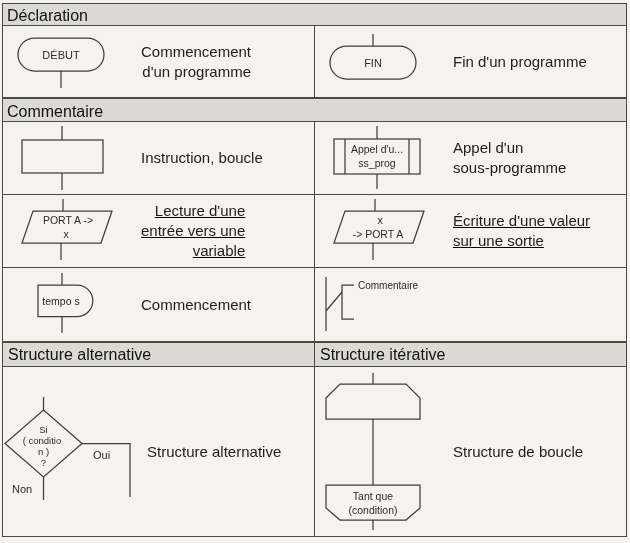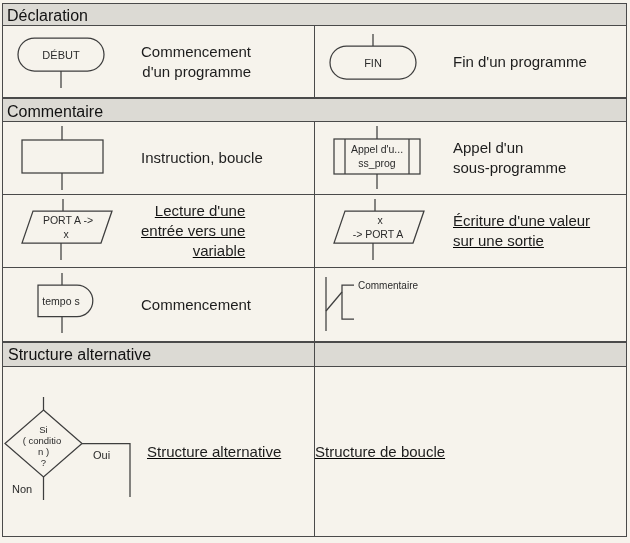--- a/index.html
+++ b/index.html
@@ -27,21 +27,21 @@
   .row .cell{display:flex;align-items:center;}
   .row .cell.l{width:312px;border-right:1.4px solid var(--rule);text-align:right;}
   .row .cell.r{flex:1;}
   .symbox{width:138px;display:flex;justify-content:center;align-items:center;flex:none;}
   .symbox.wide{width:144px;}
   .desc{font-size:15px;line-height:20px;color:var(--text);white-space:pre-line;}
   .r1{height:72px;}
   .r2{height:73px;}
   .r3{height:73px;text-decoration:underline;}
   .r4{height:74px;}
-  .r5{height:170px;text-decoration:underline;}
+  .r5{height:170px;}
   svg .sh{stroke:var(--ink);stroke-width:1.25;fill:none;stroke-linejoin:miter;stroke-linecap:butt;}
   svg text{fill:#2b2b2b;stroke:none;font-family:"Liberation Sans",sans-serif;}
 </style>
 </head>
 <body>
 
 <div class="page">
   <div class="tbl">
 
     <div class="hdr full">
@@ -154,20 +154,23 @@
             <line class="sh" x1="8" y1="36" x2="24" y2="17"></line>
             <text x="40" y="14" text-anchor="start" font-size="10">Commentaire</text>
           </svg>
         </div>
       </div>
     </div>
 
     <div class="hdr split">
       <div class="hcell l">
         <span>Structure alternative</span>
+      </div>
+      <div class="hcell">
+        <span>Structure itérative</span>
       </div>
     </div>
 
     <div class="row r5">
       <div class="cell l">
         <div class="symbox wide">
           <svg width="142" height="112" viewBox="0 0 142 112">
             <line class="sh" x1="39.5" y1="1" x2="39.5" y2="14"></line>
             <polygon class="sh" points="39.5,14 78,47.5 39.5,81 1,47.5"></polygon>
             <text x="39.5" y="37" text-anchor="middle" font-size="9.5">Si</text>
@@ -176,18 +179,29 @@
             <text x="39.5" y="70" text-anchor="middle" font-size="9.5">?</text>
             <path class="sh" d="M 78,47.5 H 126 V 101"></path>
             <text x="89" y="63" text-anchor="start" font-size="11">Oui</text>
             <line class="sh" x1="39.5" y1="81" x2="39.5" y2="104"></line>
             <text x="8" y="97" text-anchor="start" font-size="11">Non</text>
           </svg>
         </div>
         <div class="desc">Structure alternative</div>
       </div>
       <div class="cell r">
+        <div class="symbox">
+          <svg width="120" height="160" viewBox="0 0 120 160">
+            <line class="sh" x1="49" y1="1" x2="49" y2="12"></line>
+            <polygon class="sh" points="2,26 16,12 82,12 96,26 96,47 2,47"></polygon>
+            <line class="sh" x1="49" y1="47" x2="49" y2="113"></line>
+            <polygon class="sh" points="2,113 96,113 96,136 82,148 16,148 2,136"></polygon>
+            <text x="49" y="128" text-anchor="middle" font-size="10.5">Tant que</text>
+            <text x="49" y="142" text-anchor="middle" font-size="10.5">(condition)</text>
+            <line class="sh" x1="49" y1="148" x2="49" y2="158"></line>
+          </svg>
+        </div>
         <div class="desc">Structure de boucle</div>
       </div>
     </div>
 
   </div>
 </div>
 
 </body></html>

